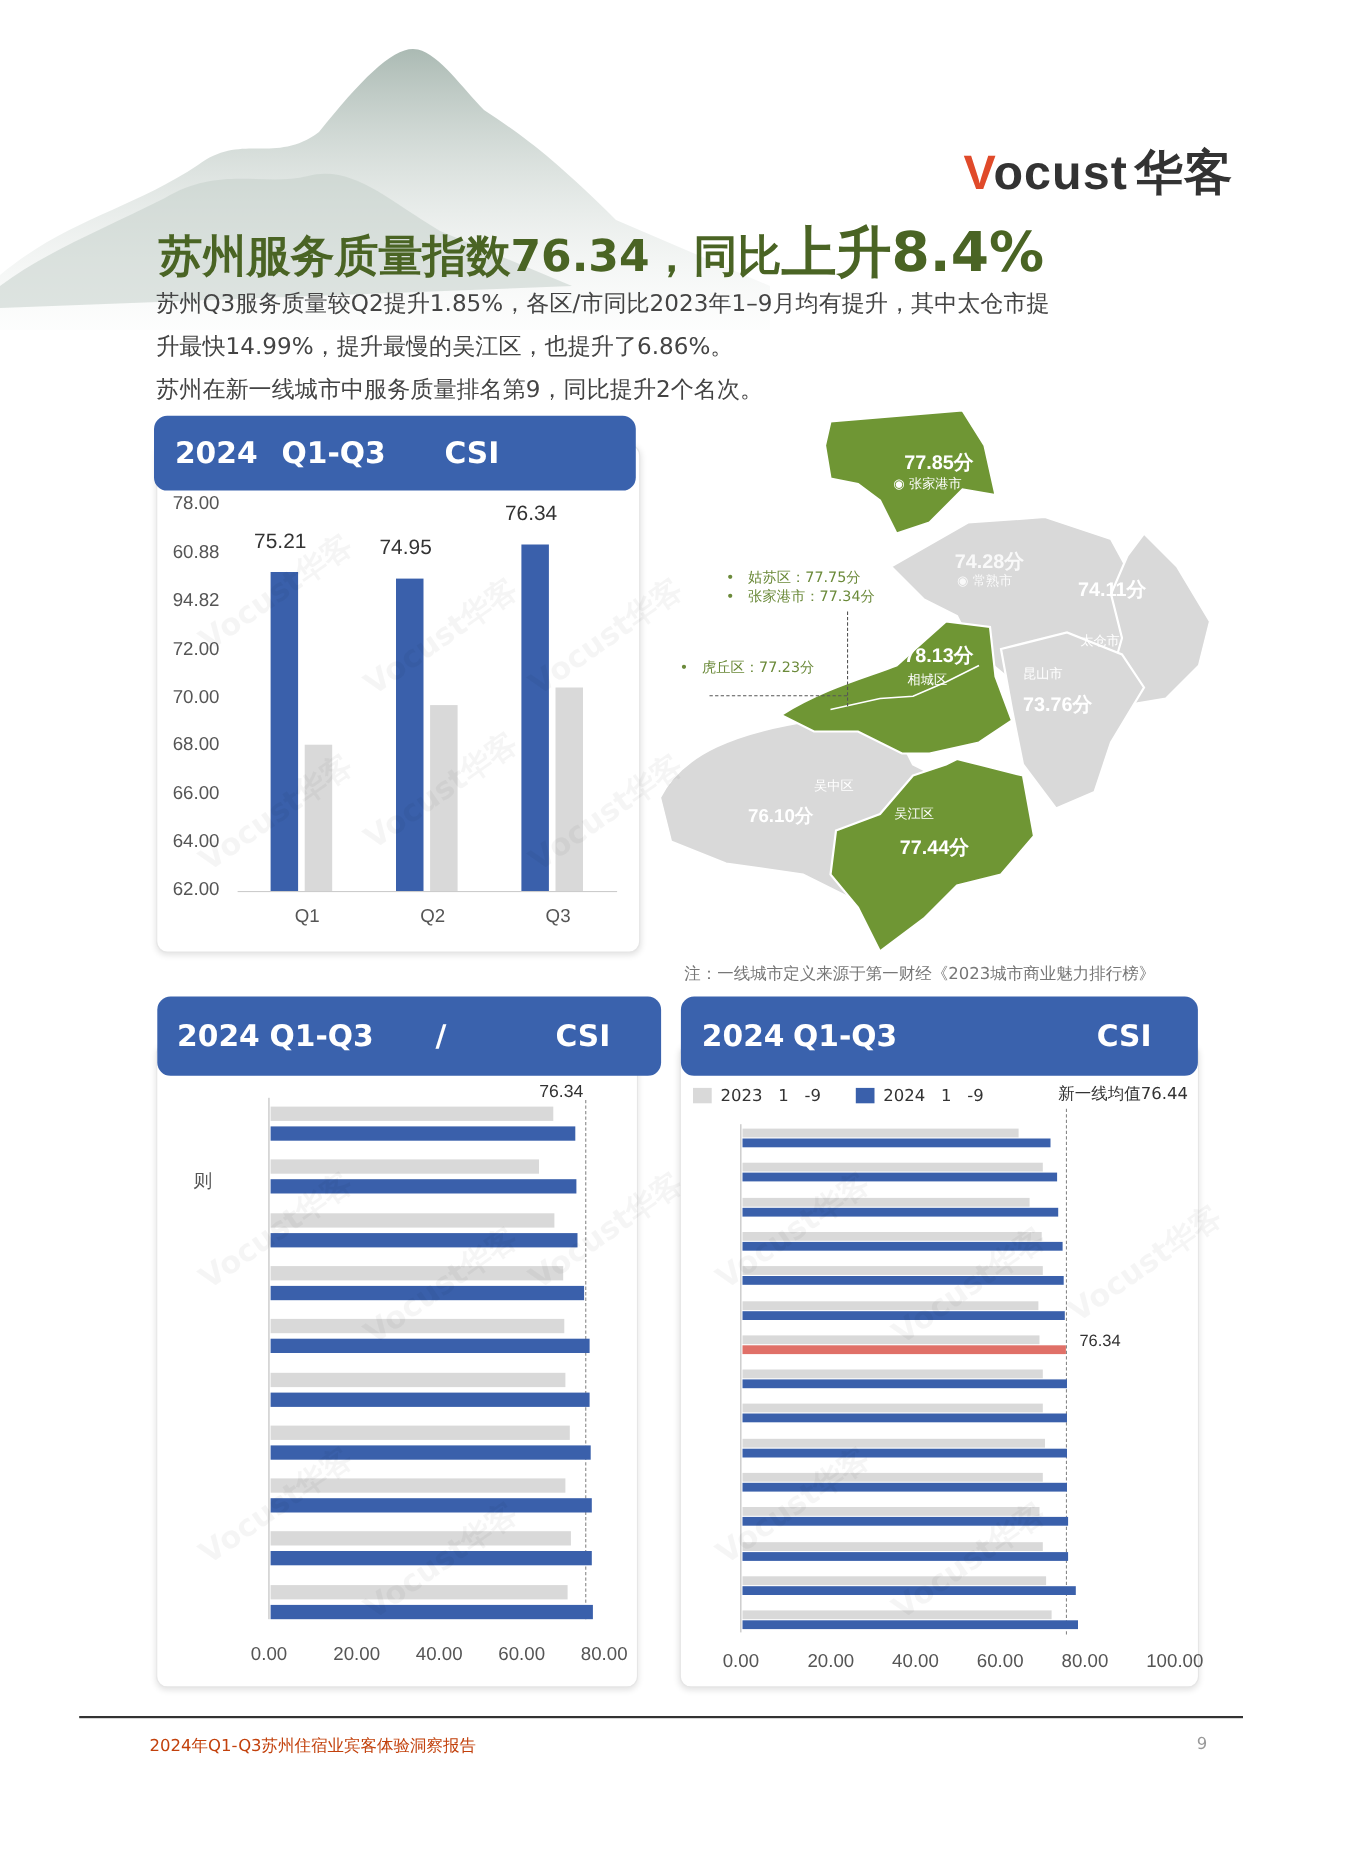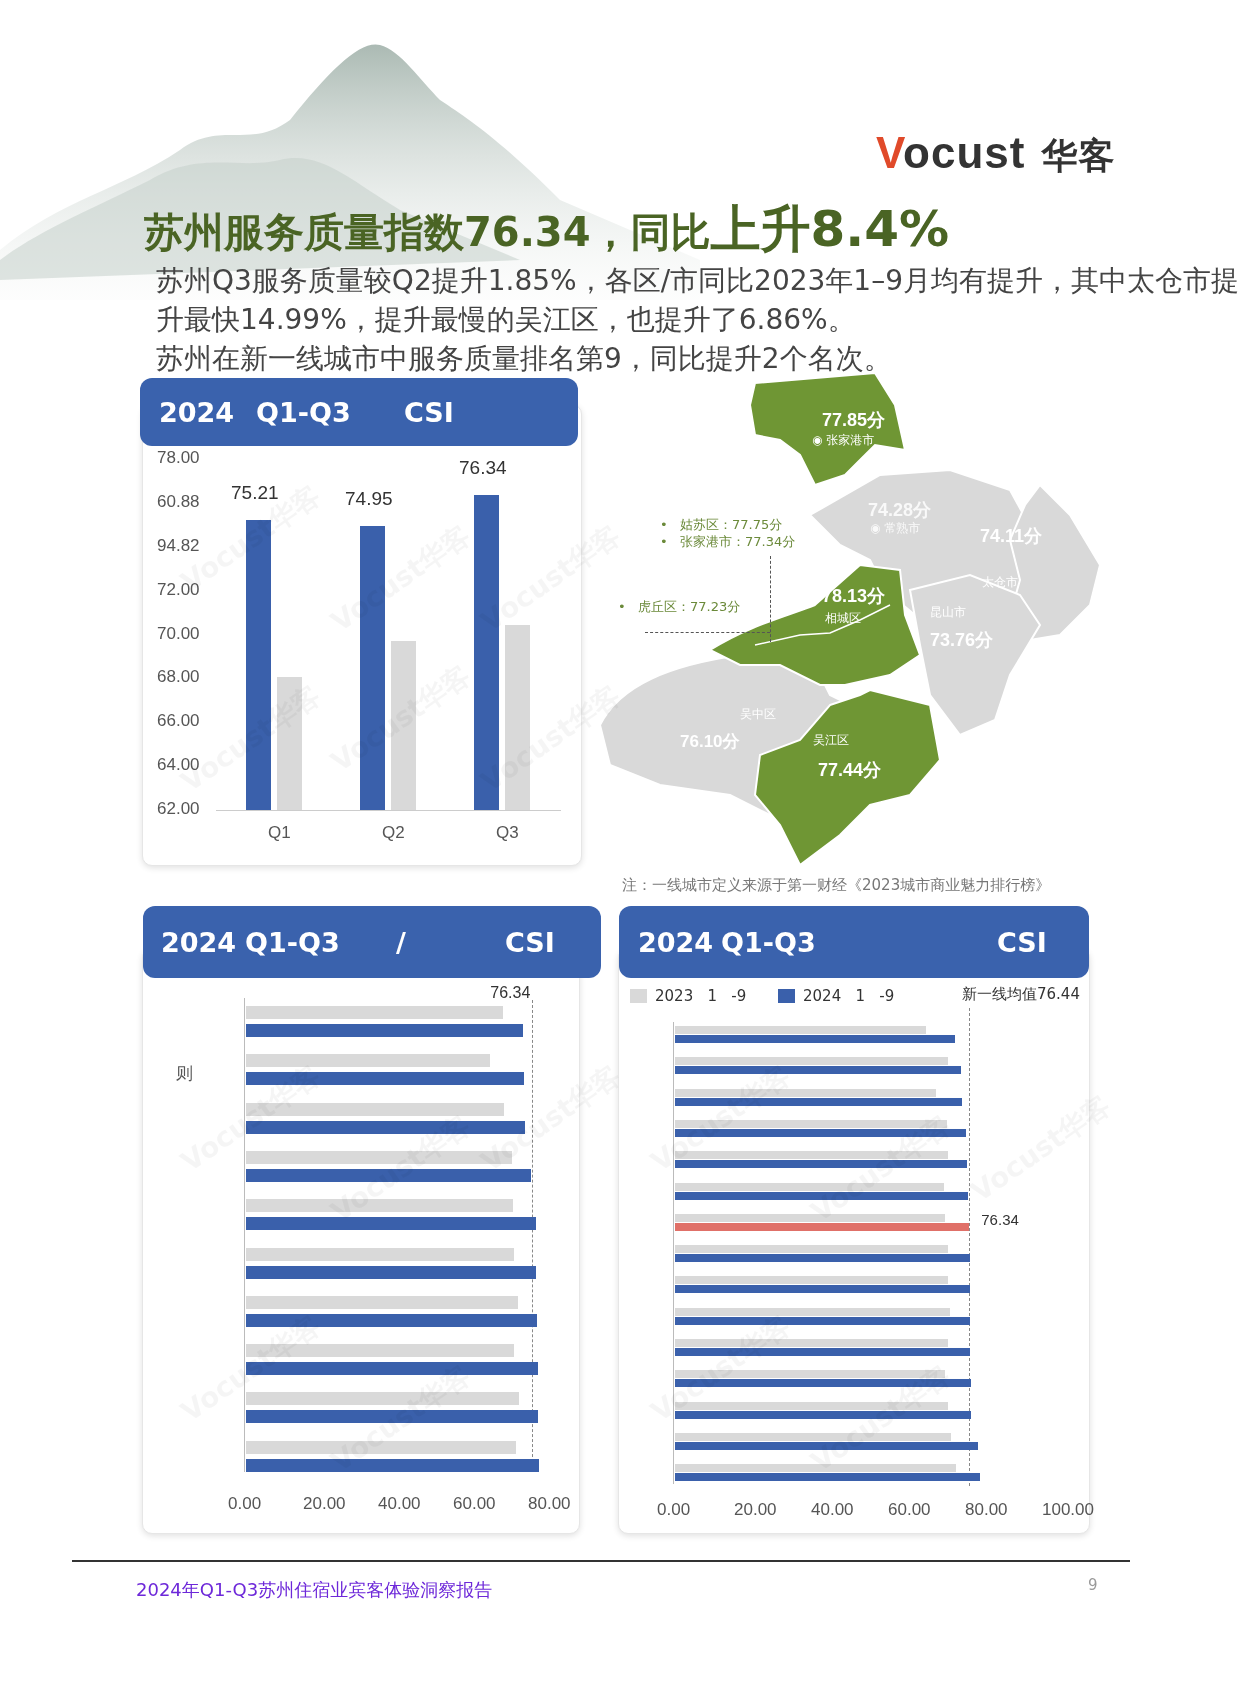--- a/index.html
+++ b/index.html
@@ -1,39 +1,39 @@
 <!DOCTYPE html>
 <html><head>
 <meta charset="utf-8">
 <style>
   *{box-sizing:border-box;margin:0;padding:0}
   body{width:1240px;height:1683px;background:#fff;font-family:"DejaVu Sans","Liberation Sans",sans-serif;position:relative;overflow:hidden;color:#333}
   .mtn{position:absolute;left:0;top:0;width:700px;height:300px;pointer-events:none}
   .logo{position:absolute;left:876px;top:128px;font-family:"Liberation Sans",sans-serif;font-size:44px;font-weight:bold;color:#333;letter-spacing:1px}
   .logo .v{color:#e04a2a}
-  .logo .cn{font-size:36px;margin-left:16px}
+  .logo .cn{font-size:44px;margin-left:6px}
   .title{position:absolute;left:144px;top:196px;font-size:40px;font-weight:bold;color:#4a6424;white-space:nowrap}
   .title .big{font-size:50px}
-  .para{position:absolute;left:156px;font-size:28px;color:#444;white-space:nowrap}
+  .para{position:absolute;left:142px;font-size:21px;color:#444;white-space:nowrap}
   .card{position:absolute;background:#fff;border:1px solid #e6e6e6;box-shadow:0 2px 6px rgba(0,0,0,0.12);border-radius:10px}
   .hdr{position:absolute;background:#3a62ad;color:#fff;font-weight:bold;font-size:27px;border-radius:12px;display:flex;align-items:center;white-space:nowrap}
   .hdr span{position:absolute}
   .axis-lbl{position:absolute;font-size:17px;color:#555;font-family:"Liberation Sans",sans-serif}
   .bar{position:absolute}
   .blue{background:#3a60ab}
   .gray{background:#d9d9d9}
   .red{background:#e07068}
   .vlabel{position:absolute;font-size:19px;color:#333;font-family:"Liberation Sans",sans-serif}
   .dot{position:absolute;border-left:1px dashed #888}
   .map-txt{position:absolute;color:#fff;font-weight:bold;font-family:"Liberation Sans",sans-serif;white-space:nowrap}
   .map-sm{position:absolute;color:#fff;font-size:12px;white-space:nowrap}
   .ann{position:absolute;color:#6b8a3a;font-size:13px;white-space:nowrap}
   .note{position:absolute;left:622px;top:876px;font-size:15px;color:#777;white-space:nowrap}
   .footer-line{position:absolute;left:72px;top:1560px;width:1058px;height:2px;background:#333}
-  .footer-txt{position:absolute;left:136px;top:1578px;font-size:18px;color:#6d28d9}
+  .footer-txt{position:absolute;left:136px;top:1578px;font-size:15px;color:#c2410c}
   .pg{position:absolute;left:1088px;top:1576px;font-size:15px;color:#999}
   .legend{position:absolute;font-size:15px;color:#333;display:flex;align-items:center;white-space:nowrap}
   .sw{display:inline-block;width:17px;height:14px;margin-right:8px}
   .wm{position:absolute;color:rgba(0,0,0,0.04);font-size:28px;font-weight:bold;transform:rotate(-35deg);pointer-events:none;white-space:nowrap}
 </style>
 </head>
 <body>
 
 <svg class="mtn" viewBox="0 0 700 300">
   <defs>

